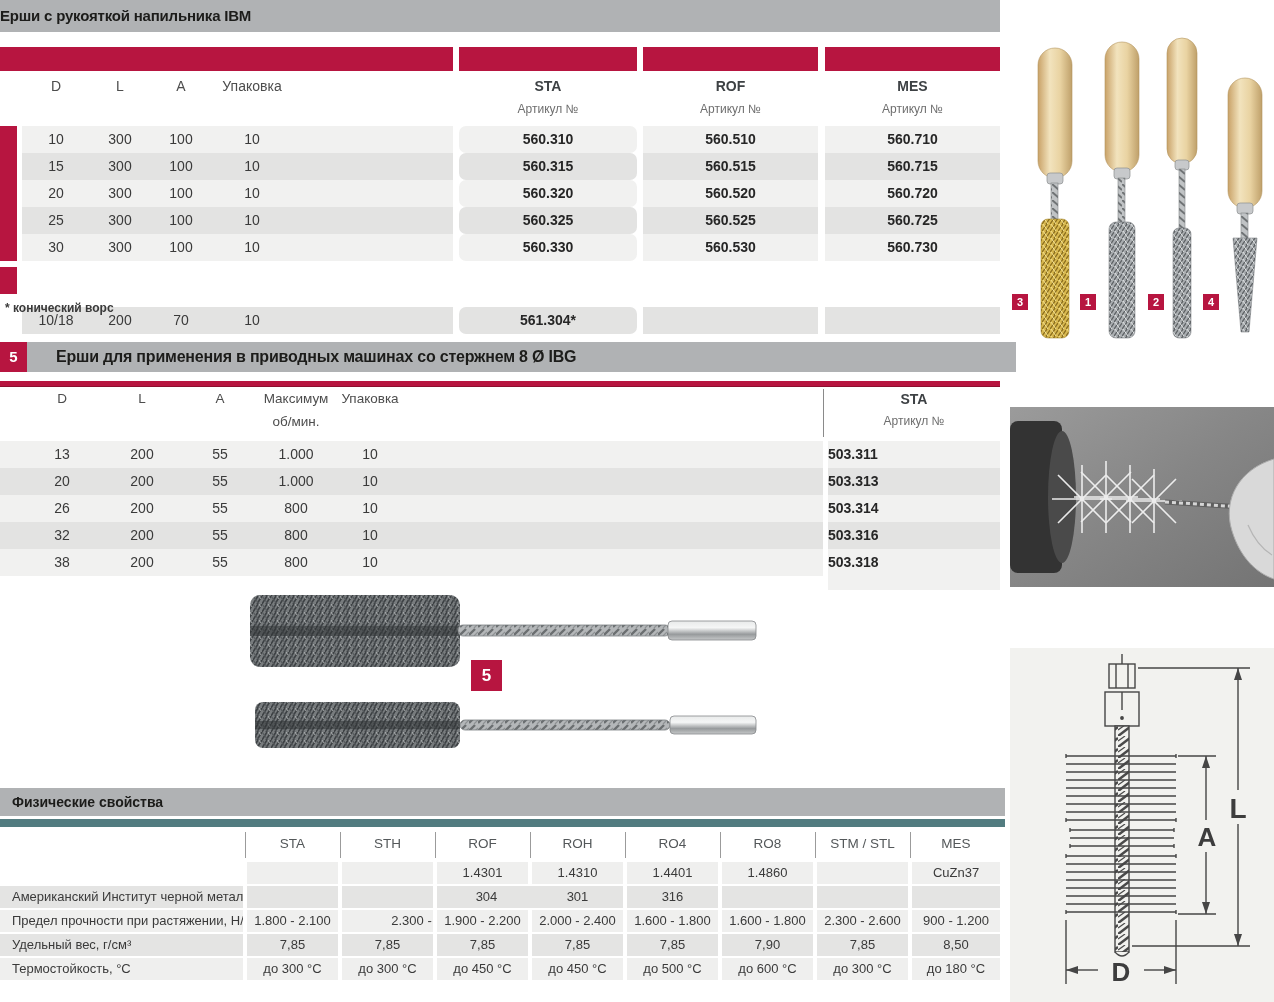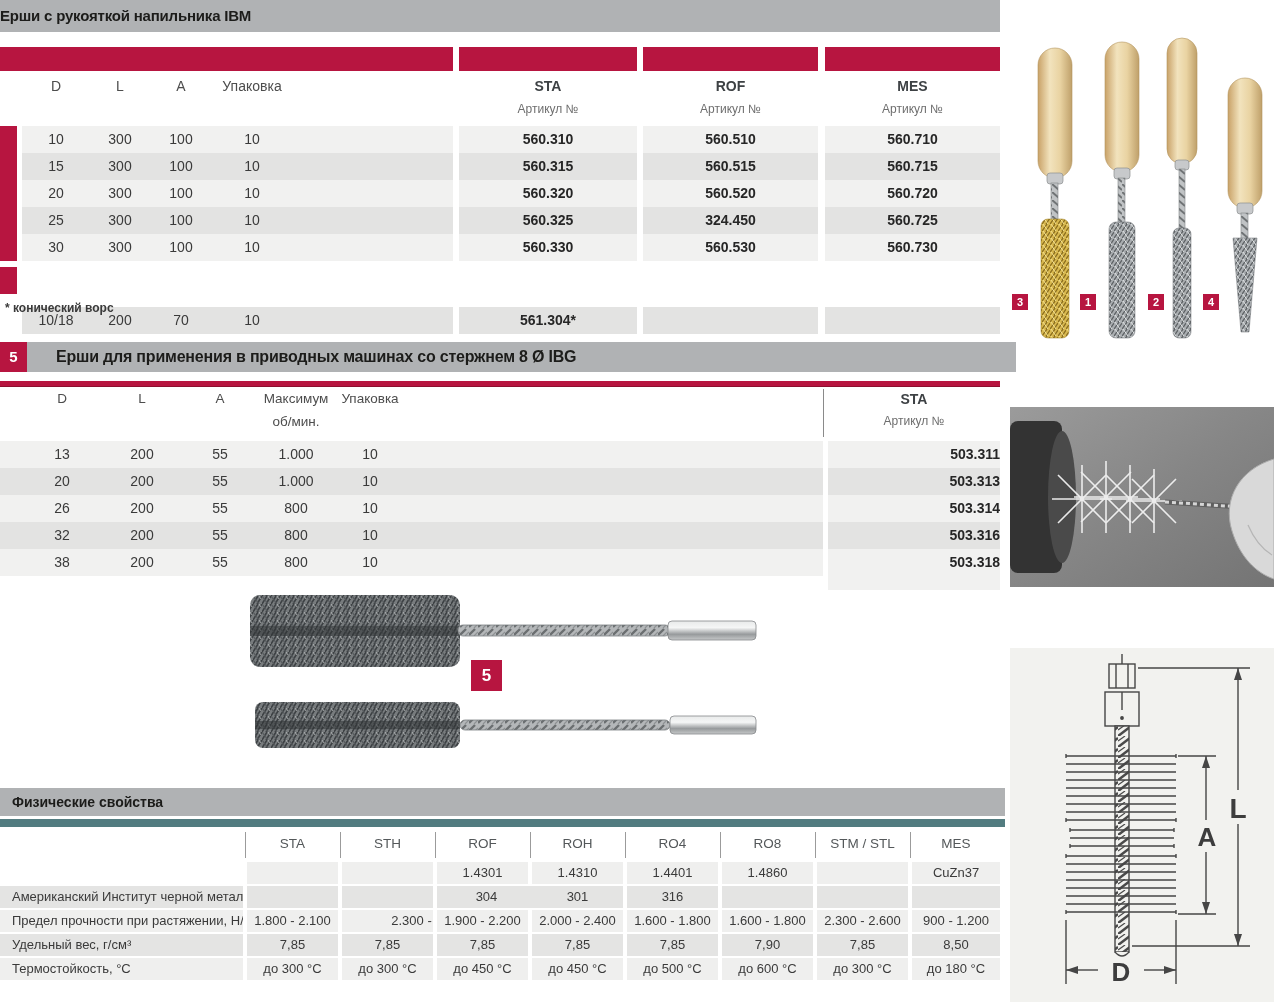--- a/index.html
+++ b/index.html
@@ -22,37 +22,37 @@
   .t1-red{top:47px;height:24px;}
   .hdr-small{font-size:14px;color:#4d4d4d;text-align:center;top:78px;height:17px;line-height:17px;}
   .hdr-brand{font-size:14px;font-weight:bold;color:#3d4144;text-align:center;top:77px;height:18px;line-height:18px;}
   .hdr-art{font-size:12px;color:#6e6e6e;text-align:center;top:102px;height:15px;line-height:15px;}
   .t1row{left:0;width:1000px;height:27px;font-size:14px;}
   .t1row .m{position:absolute;left:22px;top:0;width:431px;height:27px;}
   .t1row .cell{position:absolute;top:0;height:27px;line-height:27px;text-align:center;}
   .cd{left:0;width:68px;}  .cl{left:68px;width:60px;}
   .ca{left:128px;width:62px;} .cp{left:190px;width:80px;}
   .t1row .art{position:absolute;top:0;height:27px;line-height:27px;text-align:center;font-weight:bold;color:#262626;font-size:14px;}
-  .a-sta{left:459px;width:178px;} .a-rof{left:643px;width:175px;} .a-mes{left:825px;width:175px;}
+  .a-sta{left:459px;width:178px;border-radius:7px;} .a-rof{left:643px;width:175px;} .a-mes{left:825px;width:175px;}
   .light{background:#f1f1f0;} .dark{background:#e3e3e2;}
   .redaccent{left:0;width:17px;background:var(--accent-red);}
   .footnote{left:5px;top:301px;font-size:12px;font-weight:bold;color:#3a3a3a;}
 
   
   .t2-title{left:16px;top:342px;width:1000px;height:30px;font-size:16px;line-height:30px;padding-left:40px;letter-spacing:-0.2px;}
   .t2-num{left:0;top:342px;width:27px;height:30px;background:var(--accent-red);color:#fff;font-size:15px;font-weight:bold;text-align:center;line-height:30px;}
   .t2-redline{left:0;top:381px;width:1000px;height:6px;background:var(--accent-red);border-bottom:1px solid #8e1030;}
   .t2-hdr{font-size:13.5px;color:#4d4d4d;text-align:center;height:16px;line-height:16px;}
   .t2-vline{left:823px;top:389px;width:1px;height:48px;background:#8a8a8a;}
   .t2row{left:0;width:1000px;height:27px;font-size:14px;}
   .t2row .m{position:absolute;left:0;top:0;width:823px;height:27px;}
   .t2row .cell{position:absolute;top:0;height:27px;line-height:27px;text-align:center;}
   .c2d{left:20px;width:84px;} .c2l{left:104px;width:76px;} .c2a{left:180px;width:80px;}
   .c2m{left:260px;width:72px;} .c2p{left:332px;width:76px;}
-  .t2row .art{position:absolute;left:828px;width:172px;top:0;height:41px;line-height:27px;text-align:right;font-weight:bold;color:#262626;}
+  .t2row .art{position:absolute;left:828px;width:172px;top:0;height:41px;line-height:27px;text-align:left;font-weight:bold;color:#262626;}
 
   
   .ph-title{left:0;top:788px;width:1005px;height:28px;font-size:14px;line-height:28px;padding-left:12px;}
   .ph-teal{left:0;top:819px;width:1005px;height:8px;background:var(--teal);}
   .ph-hcell{top:831px;height:26px;line-height:26px;text-align:center;font-size:13.5px;color:#54585a;}
   .ph-vline{top:832px;width:1px;height:26px;background:#9b9b9b;}
   .phrow{left:0;width:1005px;height:22px;font-size:13px;}
   .phrow .lbl{position:absolute;left:0;top:0;width:243px;height:22px;line-height:22px;padding-left:12px;white-space:nowrap;overflow:hidden;}
   .phrow .v{position:absolute;top:0;height:22px;line-height:22px;text-align:center;}
   .phlight{background:#efefee;} .phdark{background:#e4e4e3;}
@@ -131,21 +131,21 @@
     <div class="art a-mes light">560.720</div>
   </div>
   <div class="abs t1row" style="top:207px;">
     <div class="m dark">
         <span class="cell cd">25</span>
         <span class="cell cl">300</span>
         <span class="cell ca">100</span>
         <span class="cell cp">10</span>
       </div>
     <div class="art a-sta dark">560.325</div>
-    <div class="art a-rof dark">324.450</div>
+    <div class="art a-rof dark">560.525</div>
     <div class="art a-mes dark">560.725</div>
   </div>
   <div class="abs t1row" style="top:234px;">
     <div class="m light">
         <span class="cell cd">30</span>
         <span class="cell cl">300</span>
         <span class="cell ca">100</span>
         <span class="cell cp">10</span>
       </div>
     <div class="art a-sta light">560.330</div>

